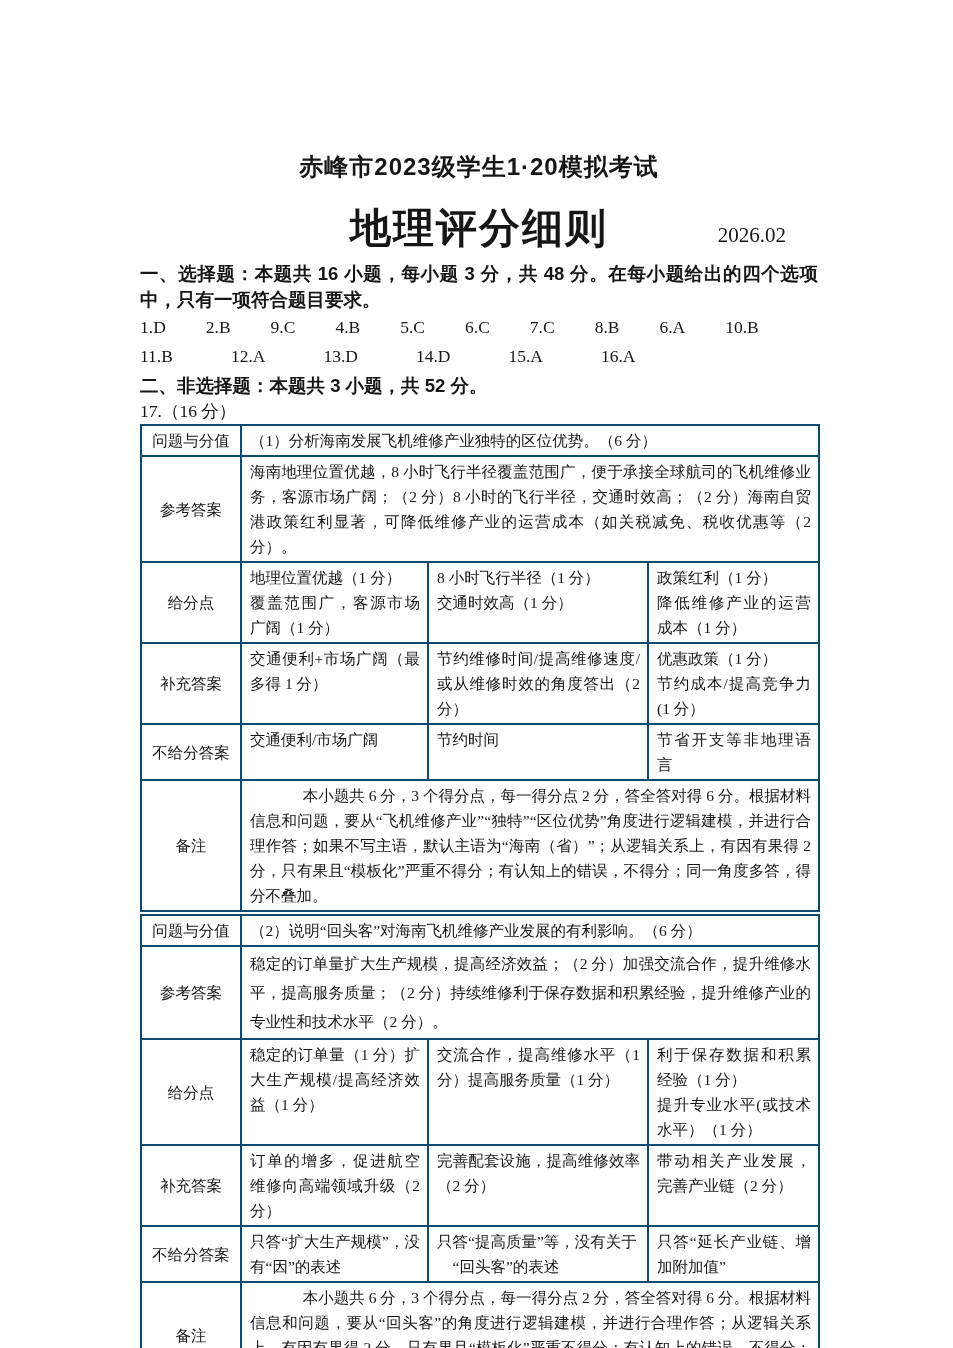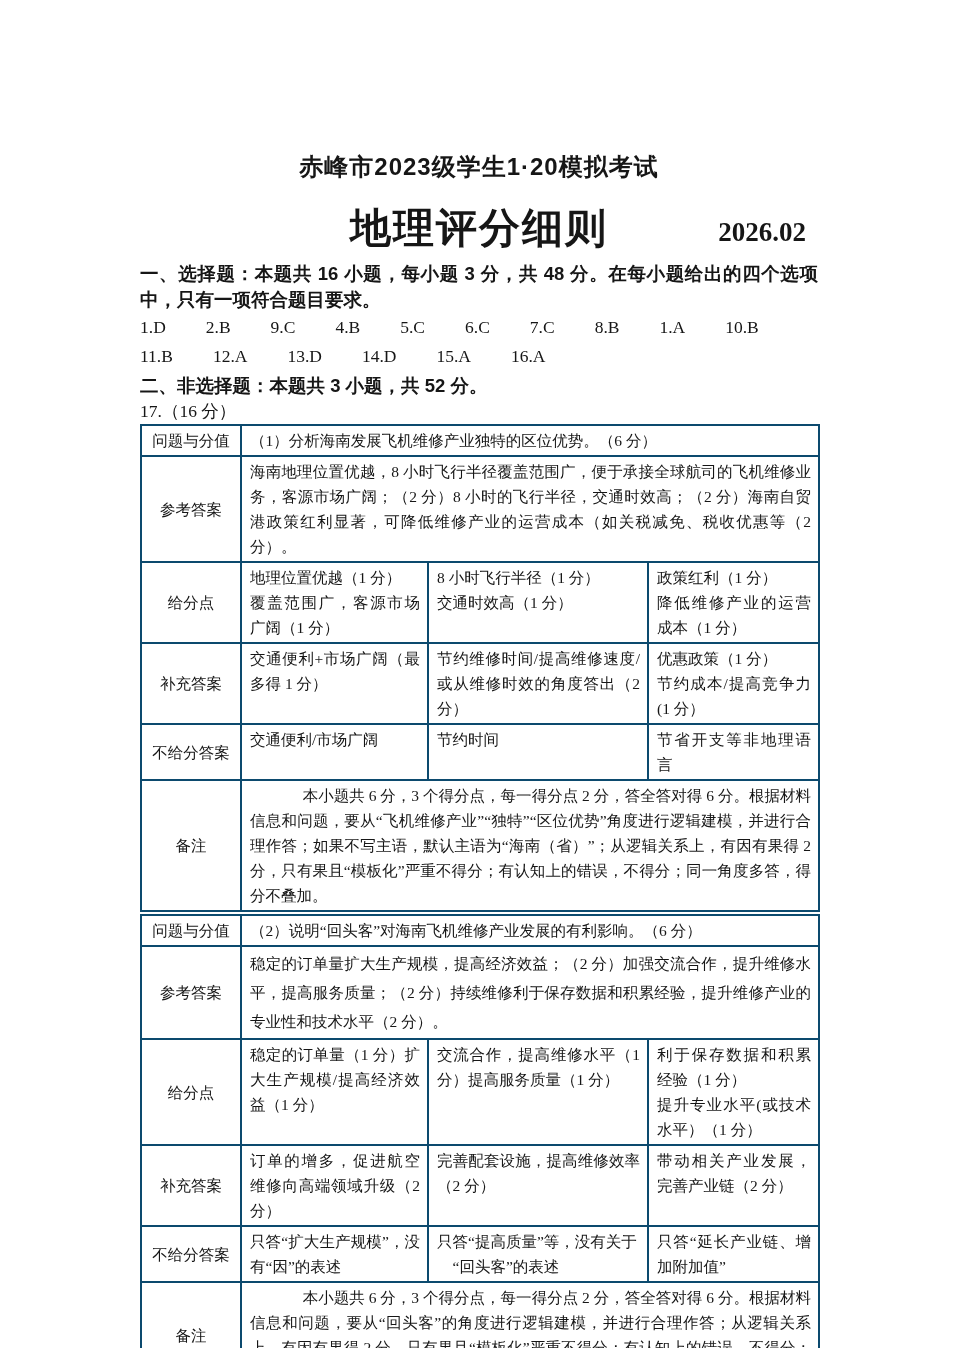--- a/index.html
+++ b/index.html
@@ -18,34 +18,34 @@
     font-weight:bold; font-size:24px; line-height:34px;
     text-align:center; letter-spacing:1px;
   }
   .subject-row { position:relative; margin-top:20px; height:48px; }
   .subject-title {
     font-family:"Liberation Sans","DejaVu Sans",sans-serif;
     font-weight:bold; font-size:41px; line-height:48px;
     text-align:center; letter-spacing:2px;
   }
   .date {
-    position:absolute; right:12px; bottom:4px;
-    font-size:27px; font-weight:bold; letter-spacing:0;
+    position:absolute; right:32px; bottom:4px;
+    font-size:21px; font-weight:normal; letter-spacing:0;
     font-family:"Liberation Serif","DejaVu Serif",serif;
   }
 
   .sec-heading {
     font-family:"Liberation Sans","DejaVu Sans",sans-serif;
     font-weight:bold; font-size:18.5px; line-height:26px;
     text-align:justify;
   }
   .sec1 { margin-top:9px; }
   .answers { display:flex; column-gap:40px; font-size:17.5px; line-height:23px; }
   .answers.row1 { margin-top:3px; }
-  .answers.row2 { margin-top:6px; column-gap:40px; }
+  .answers.row2 { margin-top:6px; column-gap:58px; }
   .sec2 { margin-top:5px; }
   .q-number { font-size:17.5px; line-height:21px; margin-top:2px; }
 
   table.rubric {
     width:678px; border-collapse:collapse; table-layout:fixed;
     font-size:15.5px; margin-top:2px;
   }
   table.rubric td {
     border:2px solid #0c4a6e;
     padding:2px 7px 2px 8px;
@@ -81,21 +81,21 @@
 
   <div class="answers row1">
     <span>1.D</span>
     <span>2.B</span>
     <span>9.C</span>
     <span>4.B</span>
     <span>5.C</span>
     <span>6.C</span>
     <span>7.C</span>
     <span>8.B</span>
-    <span>1.A</span>
+    <span>6.A</span>
     <span>10.B</span>
   </div>
 
   <div class="answers row2">
     <span>11.B</span>
     <span>12.A</span>
     <span>13.D</span>
     <span>14.D</span>
     <span>15.A</span>
     <span>16.A</span>

